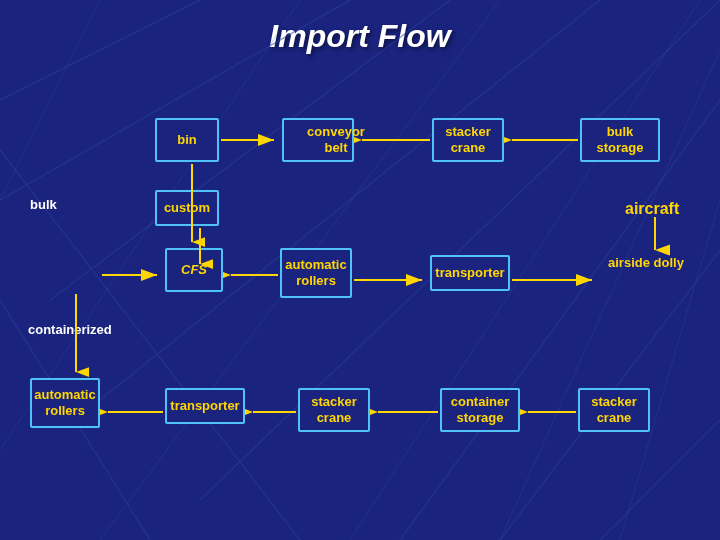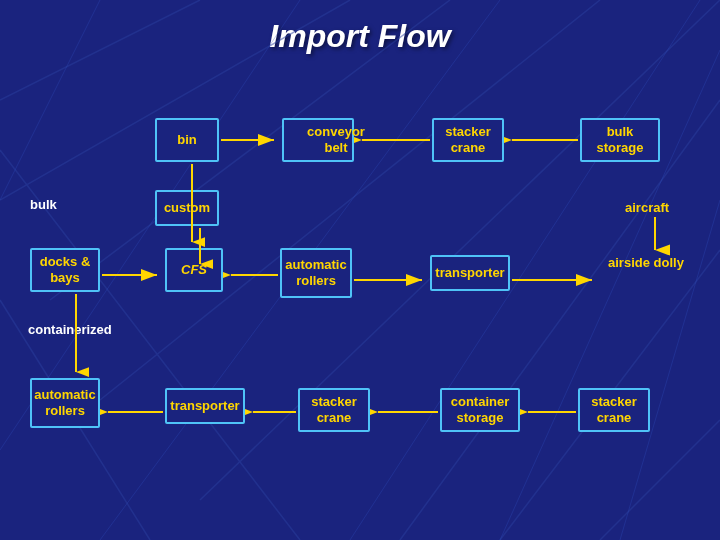--- a/index.html
+++ b/index.html
@@ -140,23 +140,22 @@
           <polygon points="8 0, 0 3, 8 6" fill="#ffd600"></polygon>
         </marker>
       </defs>
     <line x1="74" y1="15" x2="8" y2="15" stroke="#ffd600" stroke-width="2" marker-end="url(#arrowhead3)"></line>
   </svg>
 
   <div class="label-text" style="left:30px; top:197px;text-align:center;">bulk</div>
 
   <div class="box" style="left:155px; top:190px; width:64px; height:36px;">custom</div>
 
-  <div class="label-text" style="left:625px; top:200px; color:#ffd600; font-size:13px;">aircraft</div>
-
-  <div class="box" style="left:30px; top:248px; width:70px; height:44px;">docks &amp; bays</div>
+  <div class="label-text" style="left:625px; top:200px; color:#ffd600; font-size:16px;">aircraft</div>
+
 
   <div class="box" style="left:165px; top:248px; width:58px; height:44px; font-style:italic;">CFS</div>
 
   <div class="box" style="left:280px; top:248px; width:72px; height:50px;">automatic rollers</div>
 
   <div class="box" style="left:430px; top:255px; width:80px; height:36px;">transporter</div>
 
   <div class="label-text" style="left:596px; top:255px; color:#ffd600; font-size:13px; line-height:1.2;margin-left:12px;">airside dolly</div>
 
   <svg class="arrow" style="left:100px;top:260px;width:65px;height:30px;" viewBox="0 0 65 30" xmlns="http://www.w3.org/2000/svg">

